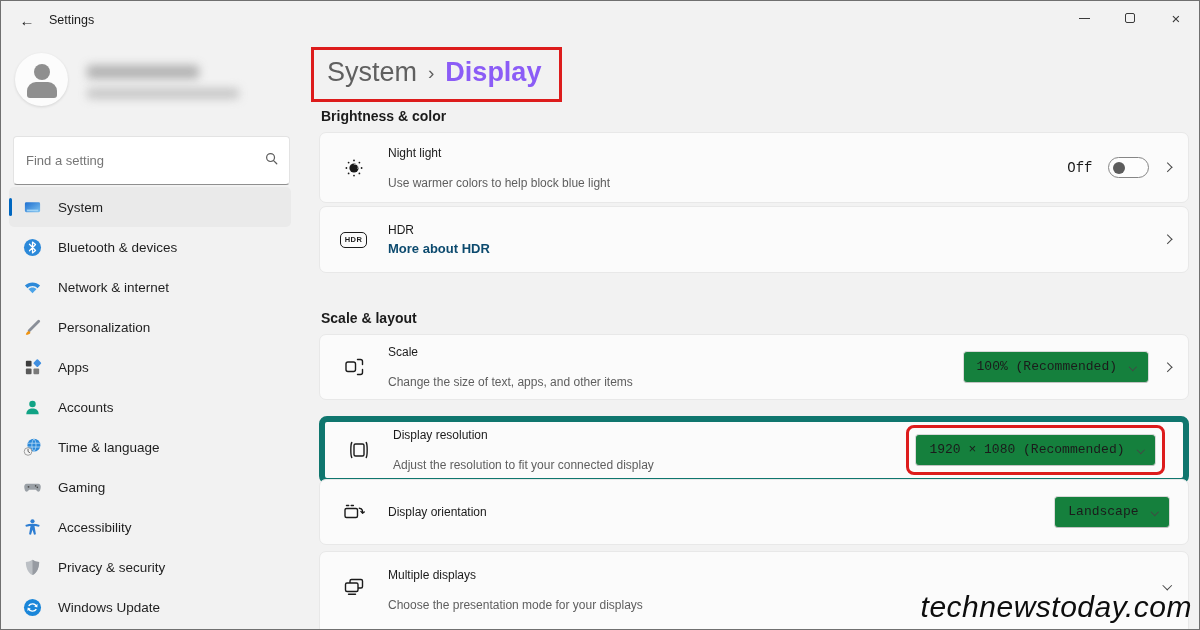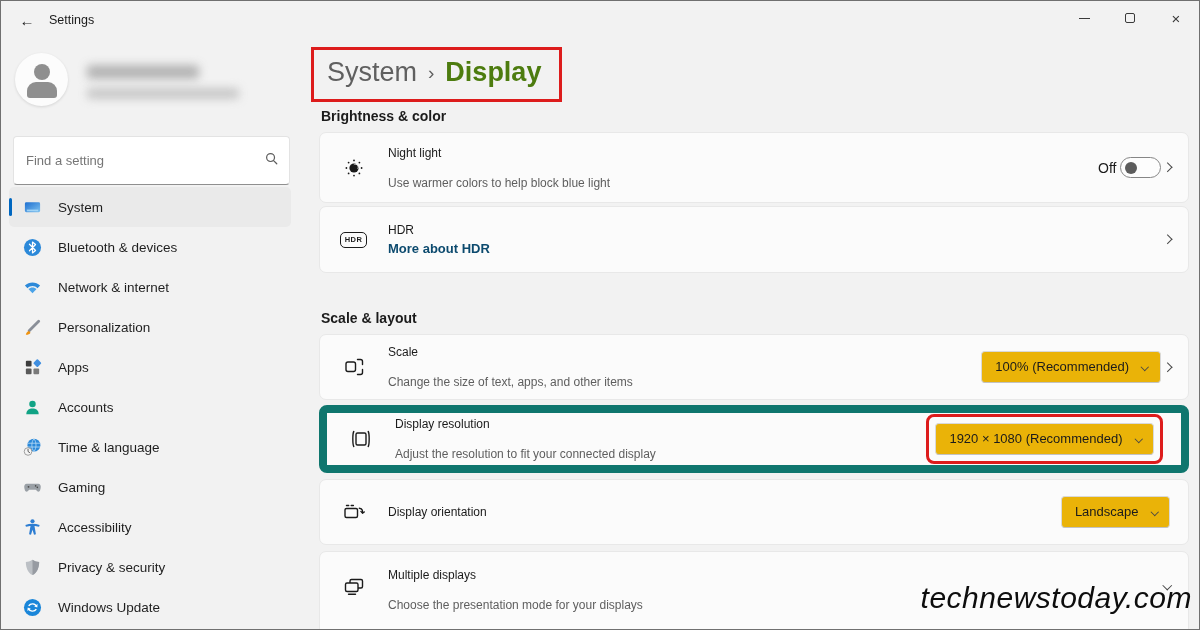--- a/index.html
+++ b/index.html
@@ -44,63 +44,63 @@
   .nav-item.selected { background:#eaeaea; }
   .nav-item.selected::before { content:""; position:absolute; left:0; top:11px; width:3px; height:18px;
                                background:#0067c0; border-radius:2px; }
   .nav-icon { width:20px; height:20px; display:flex; align-items:center; justify-content:center; flex:0 0 20px; }
 
   
   .breadcrumb-box { position:absolute; left:310px; top:46px; border:3px solid #dd1c1c;
                     padding:7px 18px 11px 13px; display:flex; align-items:baseline; gap:11px; background:transparent; }
   .bc-parent { font-size:27px; color:#606060; }
   .bc-sep    { font-size:19px; color:#606060; position:relative; top:-2px; }
-  .bc-current{ font-size:27px; color:#4d7c0f; font-weight:700; }
+  .bc-current{ font-size:27px; color:#8b5cf6; font-weight:700; }
 
   .section-title { position:absolute; left:320px; font-size:14px; font-weight:700; color:#1b1b1b; }
   .st-brightness { top:107px; }
   .st-scale { top:309px; }
 
   .card { position:absolute; left:318px; width:870px; background:#fbfbfb; border:1px solid #e8e8e8;
           border-radius:7px; display:flex; align-items:center; padding:0 18px 0 20px; cursor:pointer; }
   .card-night  { top:131px; height:71px; }
   .card-hdr    { top:205px; height:67px; }
   .card-scalerow { top:333px; height:66px; }
-  .card-resolution { top:404px; height:68px; border:8px solid #0f766e; border-radius:8px; }
+  .card-resolution { top:415px; height:68px; border:6px solid #0f766e; border-radius:8px; }
   .card-orientation { top:478px; height:66px; }
   .card-multiple { top:550px; height:85px; align-items:flex-start; padding-top:16px; }
 
   .row-icon { width:27px; margin-right:21px; display:flex; justify-content:center; align-items:center; flex:0 0 27px; }
   .row-text .title { font-size:12px; color:#1b1b1b; }
   .row-text .sub   { font-size:12px; color:#5e5e5e; margin-top:16px; }
   .row-text .link  { font-size:13px; color:#0c4a6e; font-weight:700; margin-top:4px; cursor:pointer; }
-  .row-right { margin-left:auto; display:flex; align-items:center; gap:3px; }
+  .row-right { margin-left:auto; display:flex; align-items:center; gap:15px;font-family:Liberation Mono, monospace; }
   .card-multiple .row-right { margin-top:14px; }
 
   .hdr-badge { border:1.6px solid #1b1b1b; border-radius:5px; width:27px; height:16px;
                font-size:7.5px; font-weight:700; color:#1b1b1b; letter-spacing:.4px;
                display:flex; align-items:center; justify-content:center; }
 
   .toggle { width:41px; height:21px; border:1px solid #868686; border-radius:11px; background:#fdfdfd;
             position:relative; cursor:pointer; }
   .knob { position:absolute; left:4px; top:3.8px; width:12px; height:12px; border-radius:50%; background:#5c5c5c; }
   .toggle-label { font-size:14px; color:#1b1b1b; }
 
-  .dd { border:1px solid #d9d9d9; border-bottom-color:#c2c2c2; background:#eab308; border-radius:4px;
+  .dd { border:1px solid #d9d9d9; border-bottom-color:#c2c2c2; background:#15803d; border-radius:4px;
         padding:7px 12px 8px 13px; font-size:13px; color:#1b1b1b; display:flex; align-items:center;
         gap:13px; cursor:pointer; white-space:nowrap;justify-content:center; }
   .red-wrap { border:3px solid #dd1c1c; border-radius:8px; padding:6px; }
 
   .chev { display:inline-block; width:6.5px; height:6.5px; border-right:1.5px solid #464646;
           border-bottom:1.5px solid #464646; }
   .chev.right { transform:rotate(-45deg); }
   .chev.down  { transform:rotate(45deg); }
   .chev.small { width:5.5px; height:5.5px; }
 
-  .watermark { position:absolute; right:7px; bottom:14px; font-size:30px; font-style:italic;
+  .watermark { position:absolute; right:7px; bottom:5px; font-size:30px; font-style:italic;
                color:#0d0d0d; letter-spacing:.5px; font-weight:500; }
 </style>
 </head>
 <body>
 
 <div id="app">
 
   <div class="titlebar">
     <div class="back-btn">
       <span>←</span>

